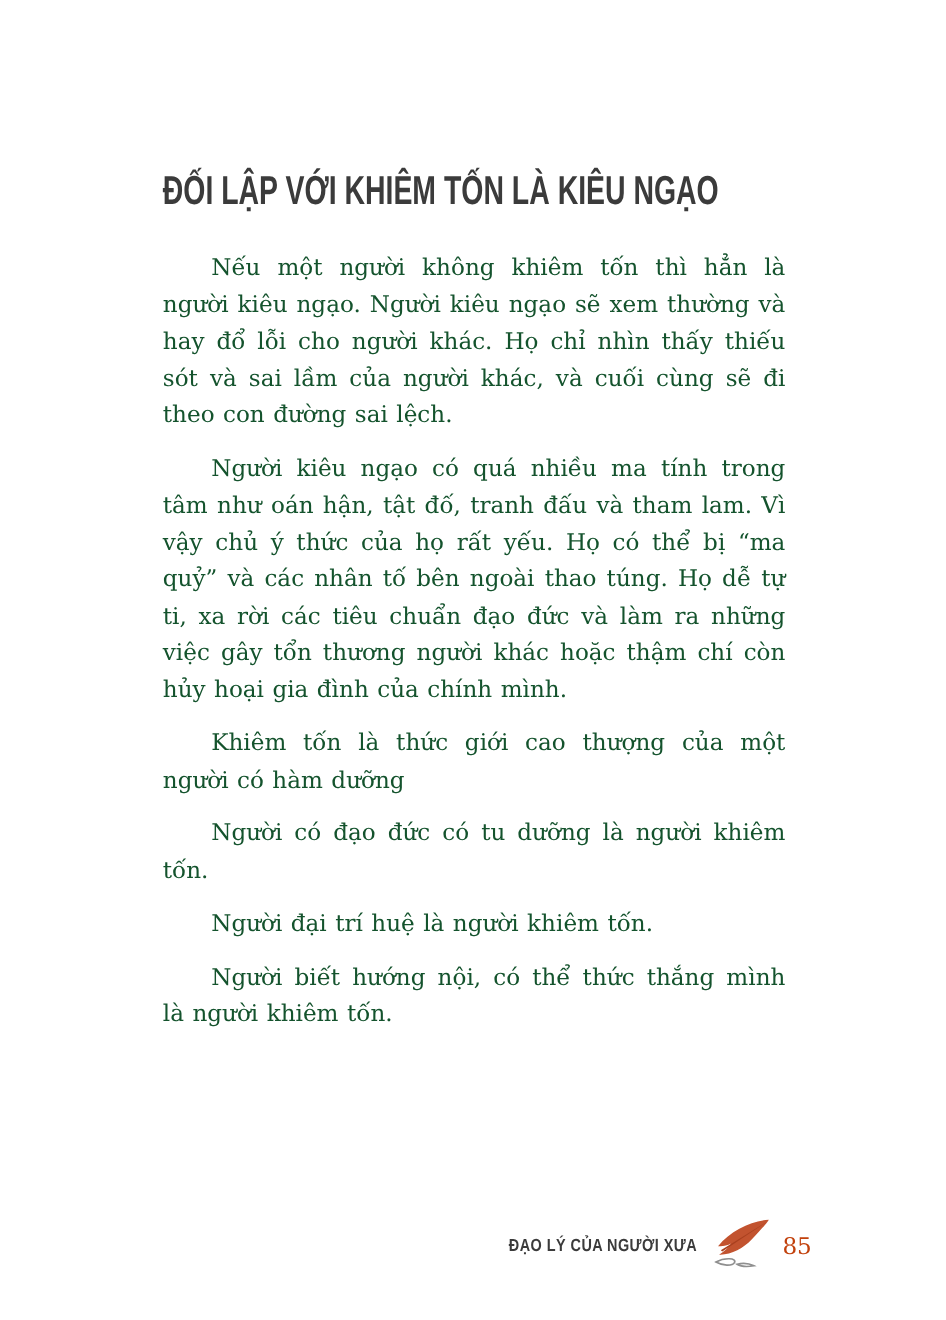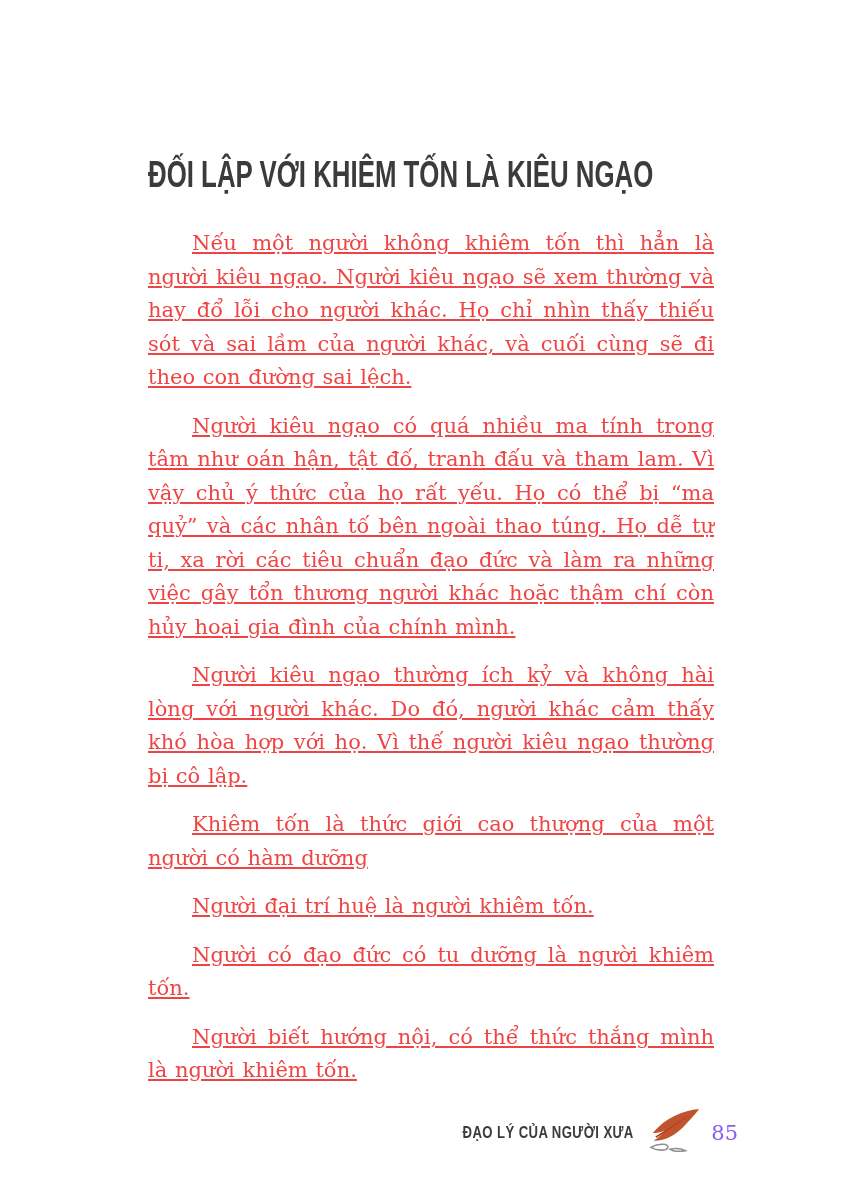--- a/index.html
+++ b/index.html
@@ -37,23 +37,22 @@
     transform: scaleX(0.76) scaleY(1.08);
     transform-origin: left center;
     margin: 0 0 34px 0;
   }
   .para {
     font-size: 21px;
     line-height: 33.5px;
     text-align: justify;
     text-indent: 44px;
     margin: 0 0 15px 0;
-    color: #ef4444;
+    color: #14532d;
     word-spacing: 1px;
-    text-decoration: underline;
   }
   .footer {
     position: absolute;
     top: 1106px;
     right: 122px;
     display: flex;
     align-items: center;
     gap: 8px;
   }
   .book-title {
@@ -67,39 +66,38 @@
     white-space: nowrap;
     line-height: 48px;
   }
   .quill {
     width: 62px;
     height: 50px;
     flex: 0 0 auto;
   }
   .page-number {
     font-size: 21px;
-    color: #8b5cf6;
+    color: #c2410c;
     font-family: "DejaVu Serif", serif;
     line-height: 48px;
   }
 </style>
 </head>
 <body>
 
 <div class="page">
 
   <div class="content">
     <h1 class="heading">ĐỐI LẬP VỚI KHIÊM TỐN LÀ KIÊU NGẠO</h1>
 
     <p class="para">Nếu một người không khiêm tốn thì hẳn là người kiêu ngạo. Người kiêu ngạo sẽ xem thường và hay đổ lỗi cho người khác. Họ chỉ nhìn thấy thiếu sót và sai lầm của người khác, và cuối cùng sẽ đi theo con đường sai lệch.</p>
     <p class="para">Người kiêu ngạo có quá nhiều ma tính trong tâm như oán hận, tật đố, tranh đấu và tham lam. Vì vậy chủ ý thức của họ rất yếu. Họ có thể bị “ma quỷ” và các nhân tố bên ngoài thao túng. Họ dễ tự ti, xa rời các tiêu chuẩn đạo đức và làm ra những việc gây tổn thương người khác hoặc thậm chí còn hủy hoại gia đình của chính mình.</p>
-    <p class="para">Người kiêu ngạo thường ích kỷ và không hài lòng với người khác. Do đó, người khác cảm thấy khó hòa hợp với họ. Vì thế người kiêu ngạo thường bị cô lập.</p>
     <p class="para">Khiêm tốn là thức giới cao thượng của một người có hàm dưỡng</p>
+    <p class="para">Người có đạo đức có tu dưỡng là người khiêm tốn.</p>
     <p class="para">Người đại trí huệ là người khiêm tốn.</p>
-    <p class="para">Người có đạo đức có tu dưỡng là người khiêm tốn.</p>
     <p class="para">Người biết hướng nội, có thể thức thắng mình là người khiêm tốn.</p>
   </div>
 
   <div class="footer">
     <span class="book-title">ĐẠO LÝ CỦA NGƯỜI XƯA</span>
 
     <span>
       <svg class="quill" viewBox="0 0 64 52" xmlns="http://www.w3.org/2000/svg">
 
         <path d="M60 3 C44 4 24 13 12 28 C16 28.5 20.5 27.5 24.5 25.5 C22 29 17.5 33.5 13 36 C24 36.5 36 30 44 21.5 C52 13 58 6.5 60 3 Z" fill="#c2532f"></path>

